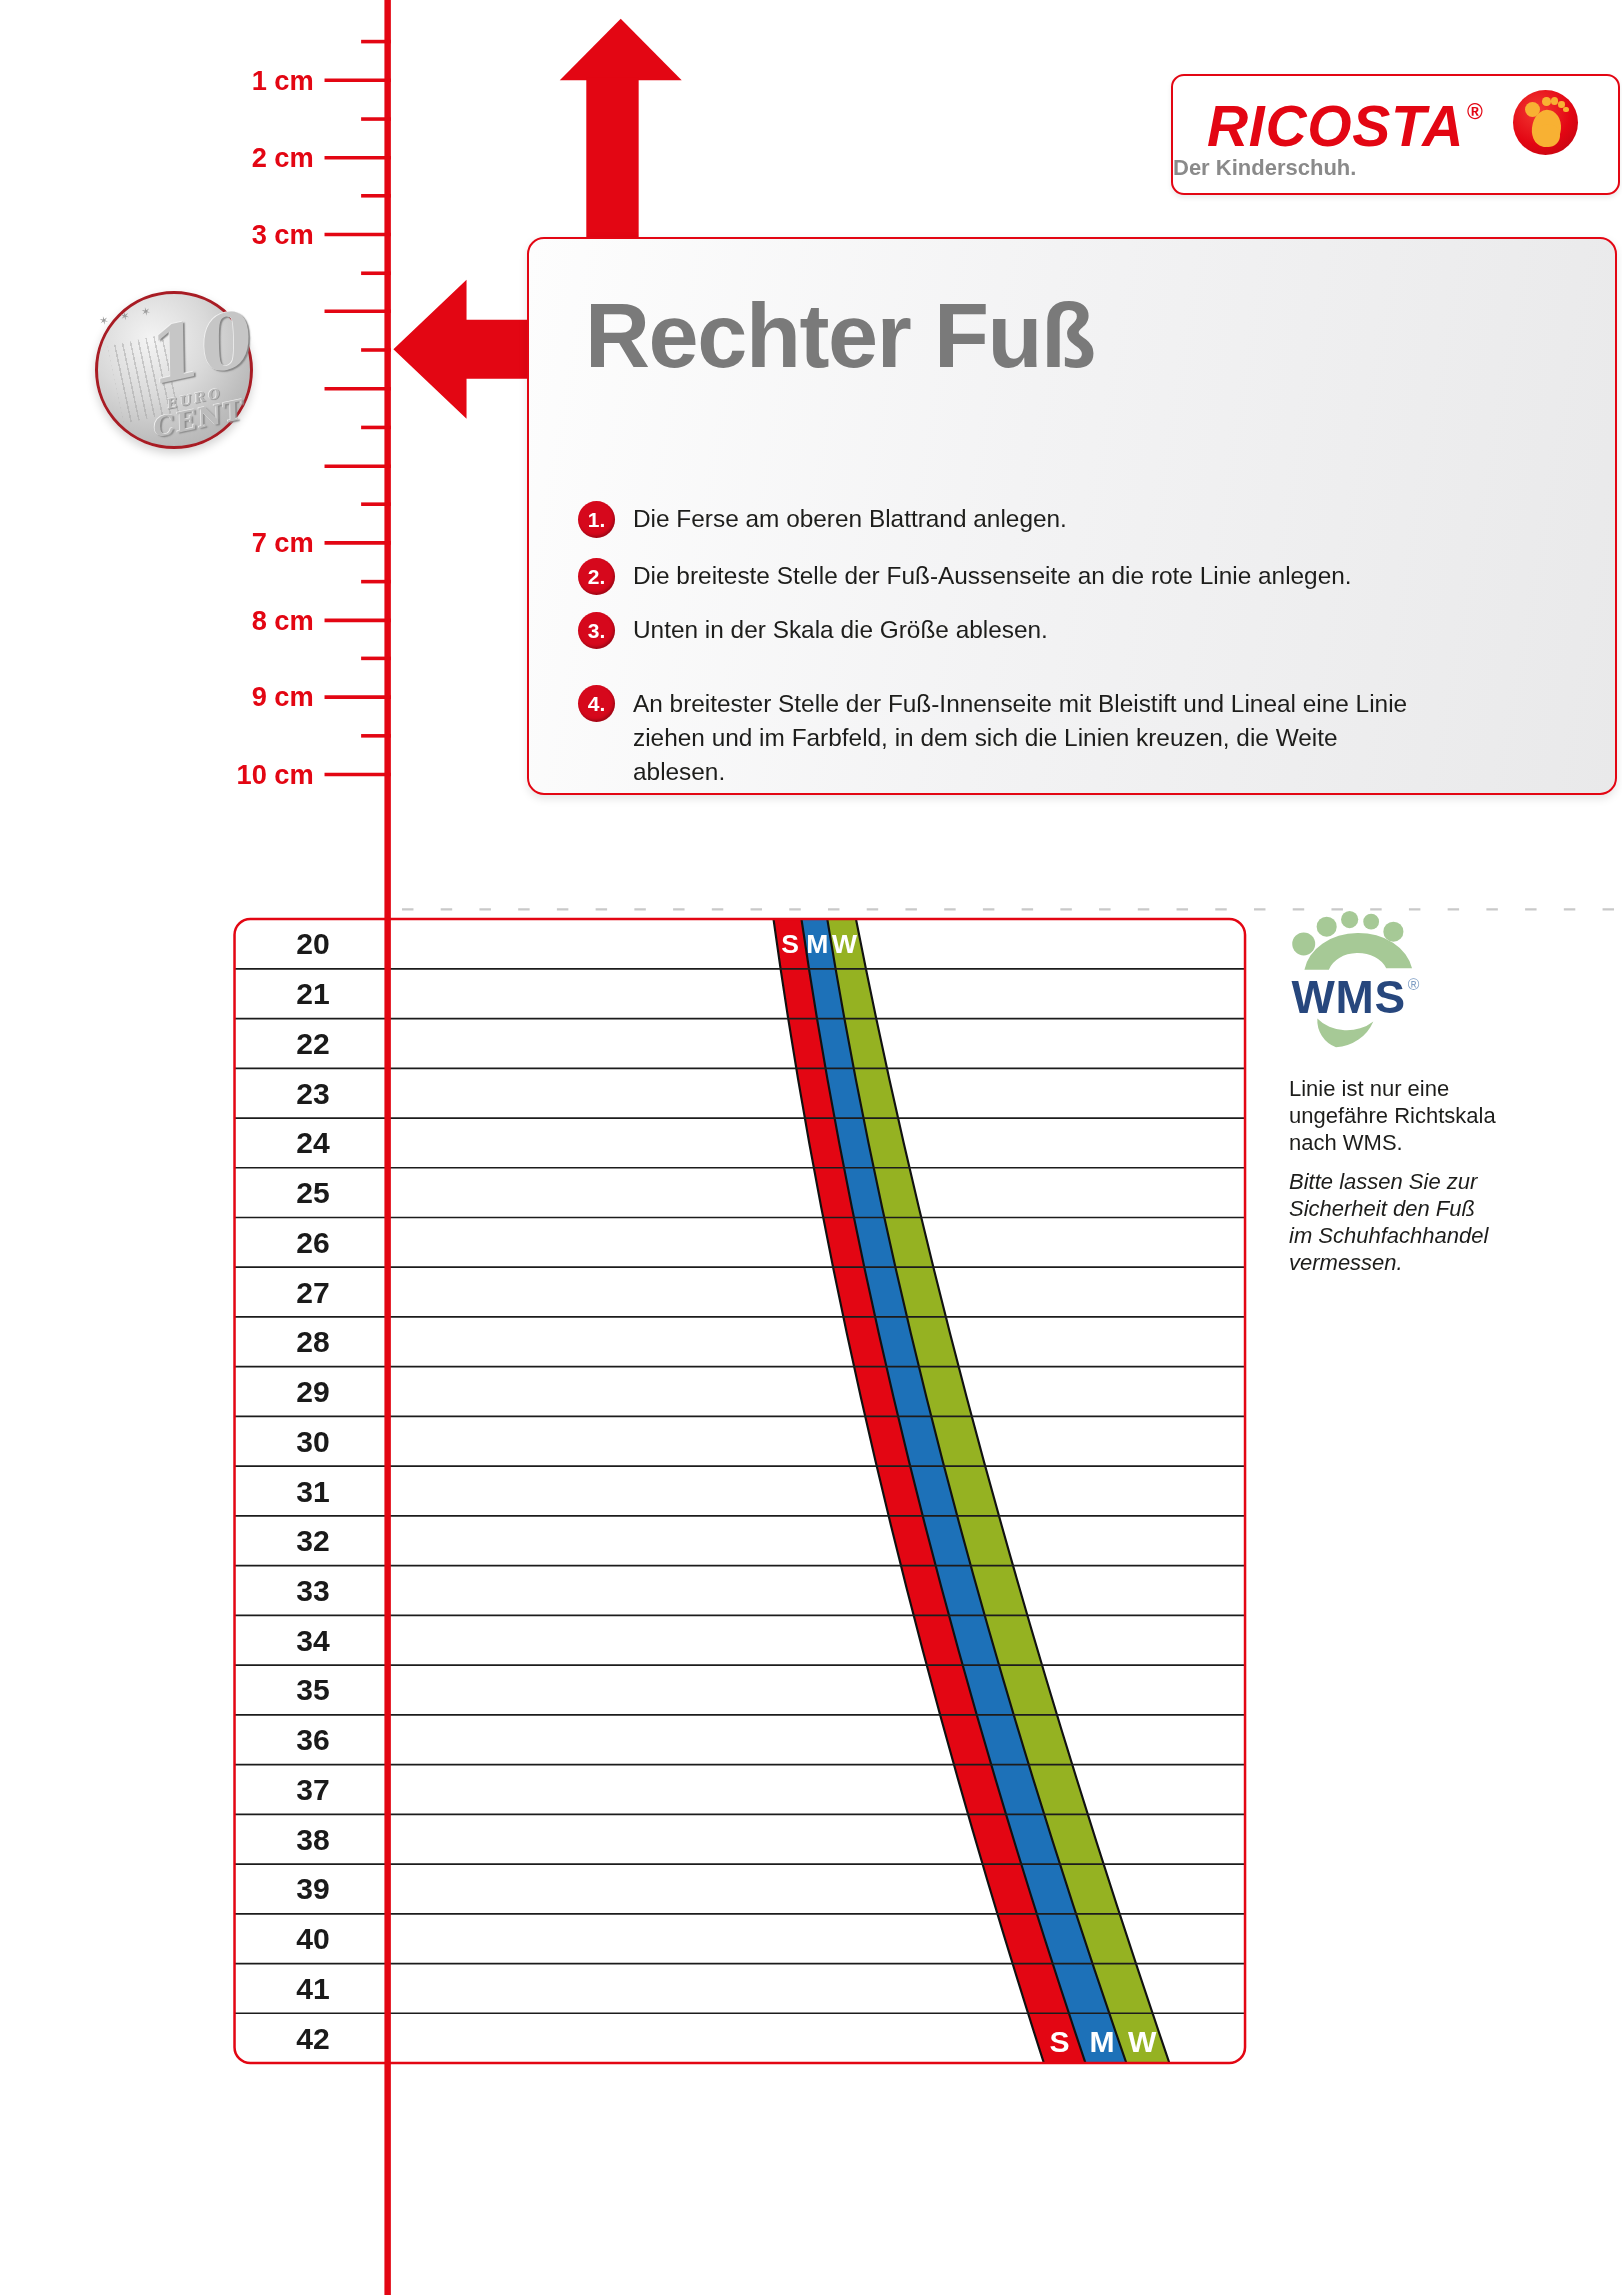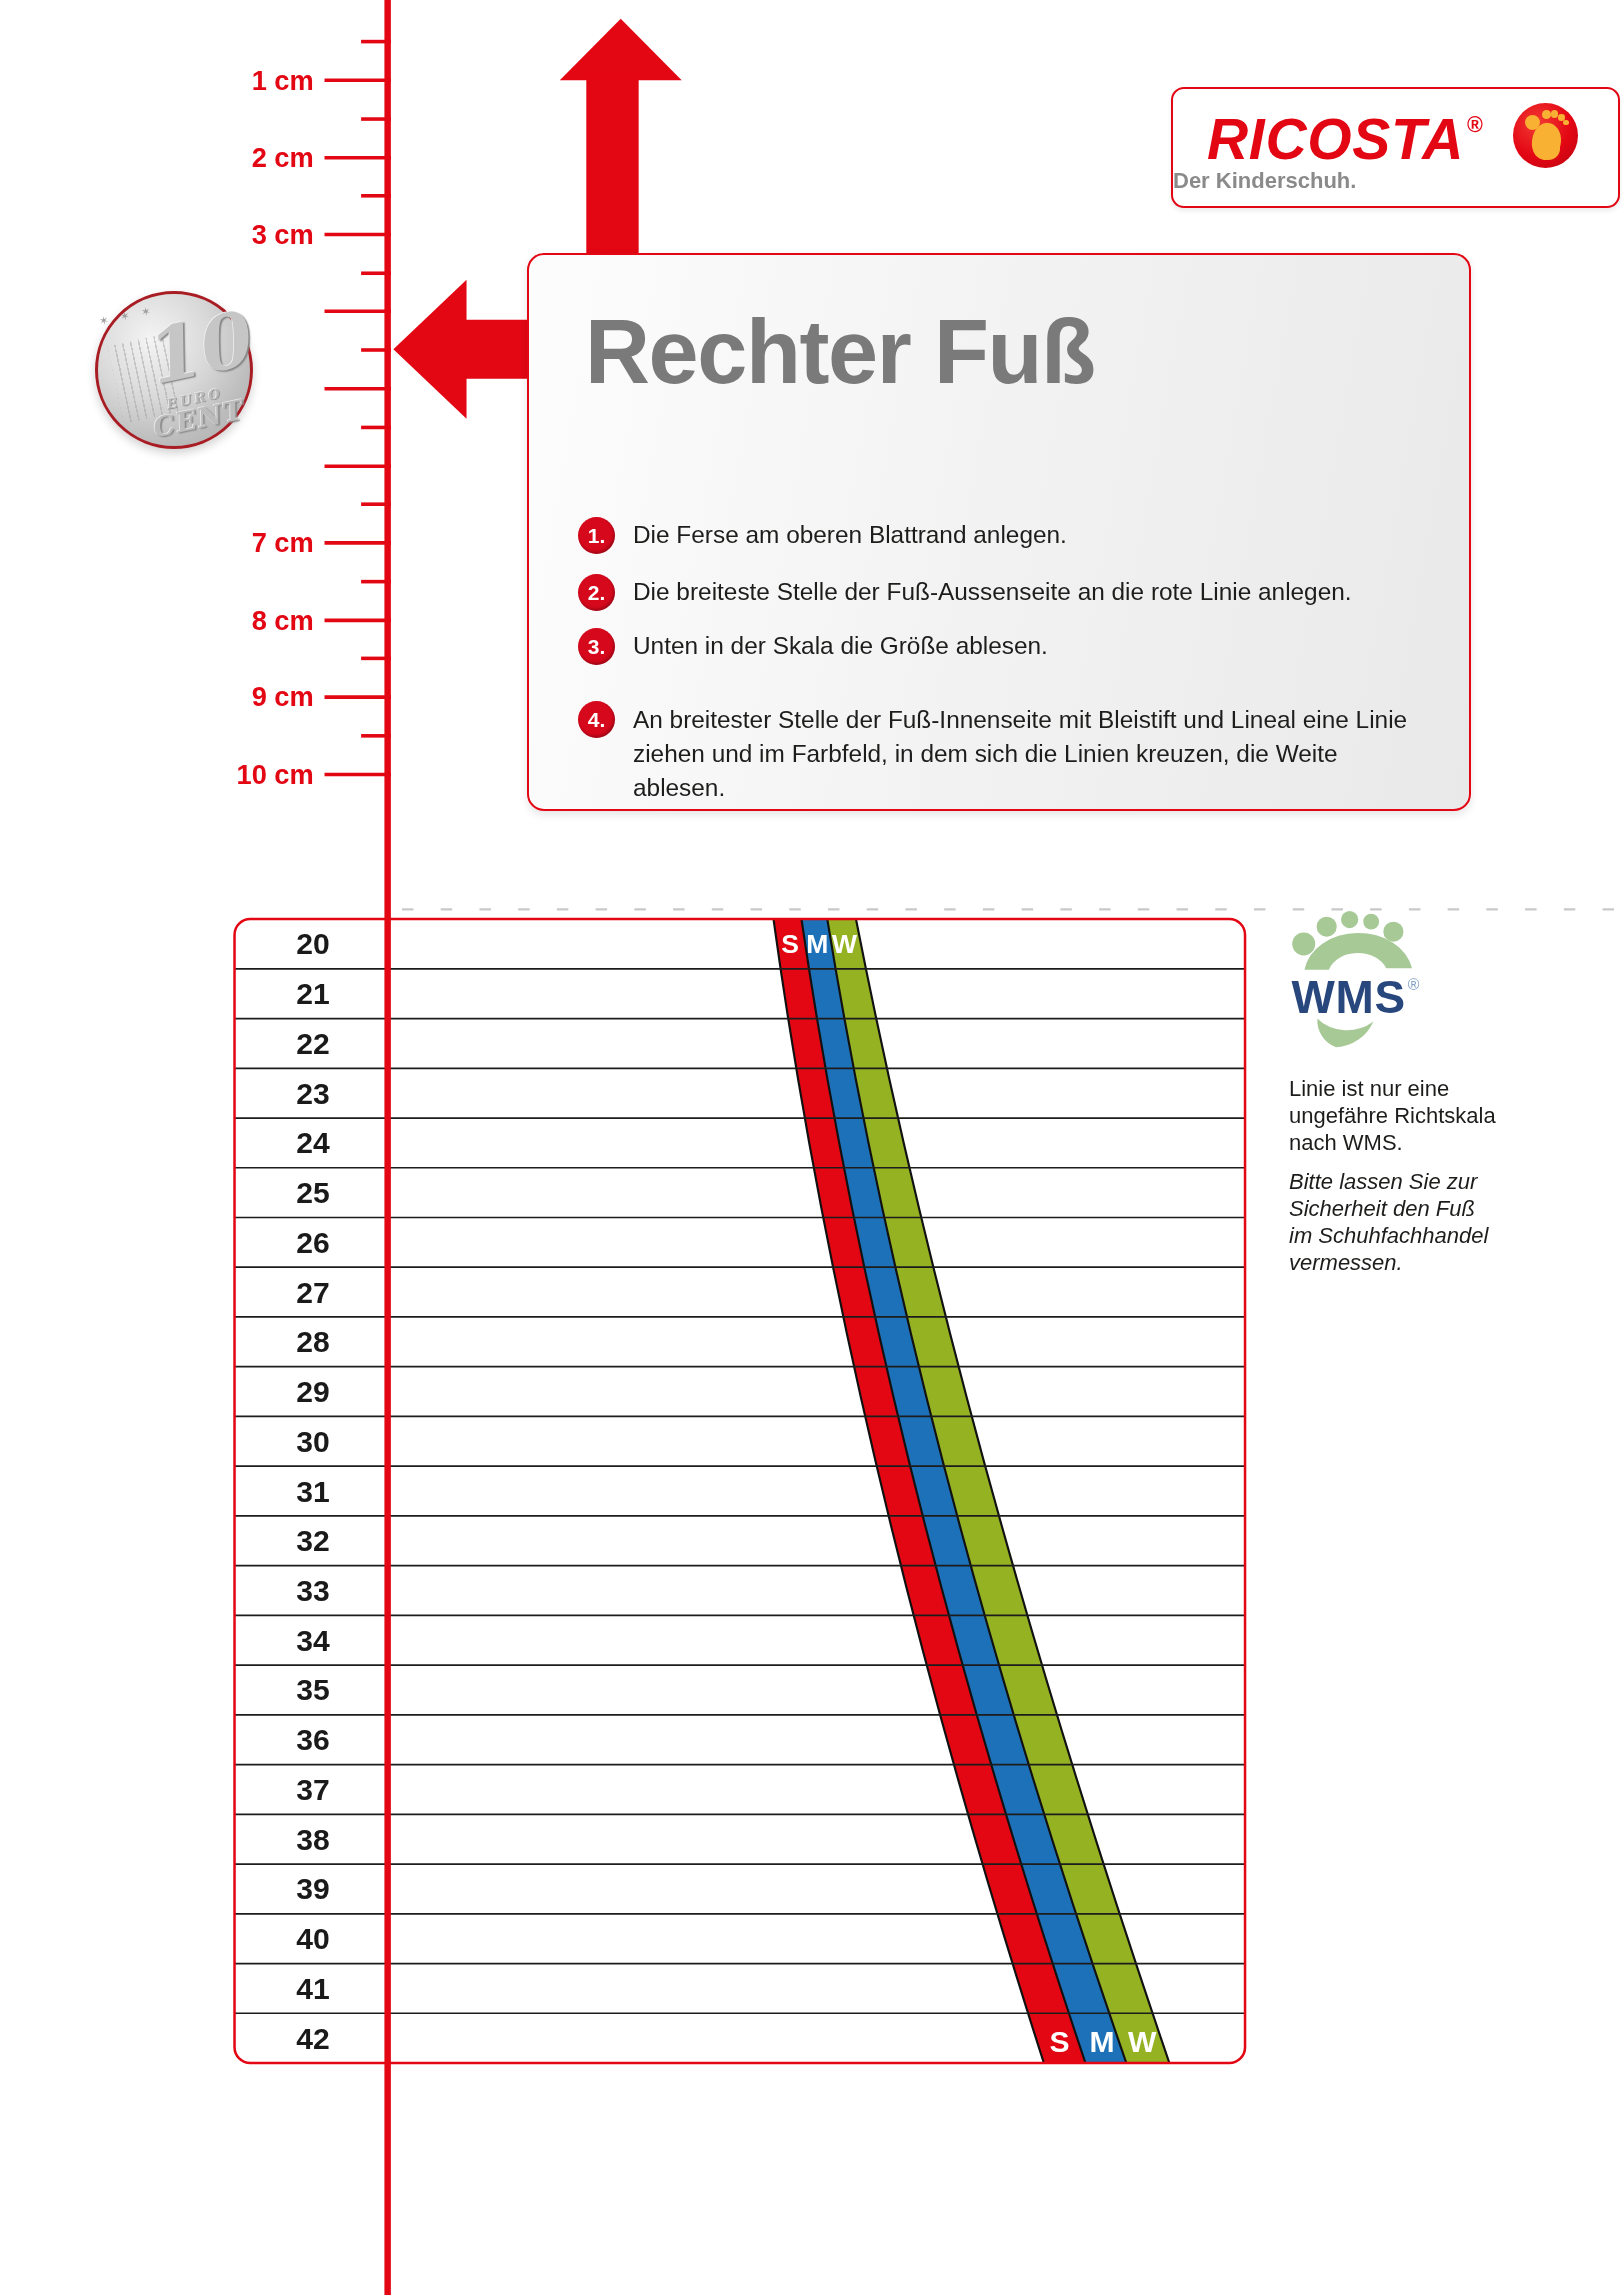--- a/index.html
+++ b/index.html
@@ -21,36 +21,36 @@
         font-style:italic;font-size:75px;font-weight:bold;color:#c6c6c6;
         text-shadow:-0.7px -0.7px 0 #f2f2f2, 1.4px 1.4px 1.4px #868686;}
   #coin .euro{position:absolute;left:62px;top:100px;font-size:13.6px;letter-spacing:2.9px;color:#b8b8b8;
         font-family:"DejaVu Serif", serif;font-style:italic;font-weight:bold;
         text-shadow:-0.7px -0.7px 0 #efefef, 0.7px 0.7px 0.7px #8a8a8a;}
   #coin .cent{position:absolute;left:44px;top:113px;font-size:27px;letter-spacing:1.4px;color:#bcbcbc;
         font-family:"DejaVu Serif", serif;font-style:italic;font-weight:bold;
         text-shadow:-0.7px -0.7px 0 #efefef, 1.4px 1.4px 1.4px #8a8a8a;}
 
   
-  #card{left:527px;top:253px;width:944px;height:558px;box-sizing:border-box;
+  #card{left:527px;top:237px;width:1090px;height:558px;box-sizing:border-box;
         border:2.2px solid #e30613;border-radius:17px;z-index:3;
         background:linear-gradient(100deg,#fdfdfd 0%,#f3f3f4 45%,#e9e9ea 100%);
         box-shadow:0 3.6px 8.6px rgba(0,0,0,.10);}
   #card .title{position:absolute;left:56px;top:46px;font-size:90px;font-weight:bold;
         color:#7a7a7a;letter-spacing:-1.4px;}
   #card .intro{position:absolute;left:57px;top:152px;font-size:25px;line-height:45px;color:#d6081c;}
   #steps{position:absolute;left:0;top:0;width:100%;height:100%;}
   .step-circle{position:absolute;width:37px;height:37px;border-radius:50%;background:#d6081c;
         color:#ffffff;font-size:21px;font-weight:bold;text-align:center;line-height:37px;
         box-shadow:inset -1.4px -2.2px 2.9px rgba(0,0,0,.25);}
   .step-text{position:absolute;font-size:24.4px;line-height:34px;color:#1d1d1b;}
 
   
   #logo{left:1171px;top:74px;width:449px;height:121px;box-sizing:border-box;background:#ffffff;
-        border:2.2px solid #e30613;border-radius:13px;z-index:3;box-shadow:0 2.2px 5.7px rgba(0,0,0,.08);margin-top:13px;}
+        border:2.2px solid #e30613;border-radius:13px;z-index:3;box-shadow:0 2.2px 5.7px rgba(0,0,0,.08);}
   #logo .brand{position:absolute;left:34px;top:17px;font-size:57px;font-weight:900;
         font-style:italic;color:#e30613;letter-spacing:0.7px;}
   #logo .brand sup{font-size:21.5px;font-style:normal;vertical-align:27px;margin-left:2.9px;}
   #logo .tagline{position:absolute;left:0px;top:79px;width:344px;
         font-size:22px;font-weight:bold;color:#8a8a8a;}
   #logo .foot-oval{position:absolute;left:340px;top:14.3px;width:65px;height:65px;border-radius:50%;
         background:radial-gradient(circle at 38% 32%, #f23a33 0%, #e30613 55%, #b70510 100%);}
   .fp{position:absolute;background:#f8b133;border-radius:50%;}
 
   

